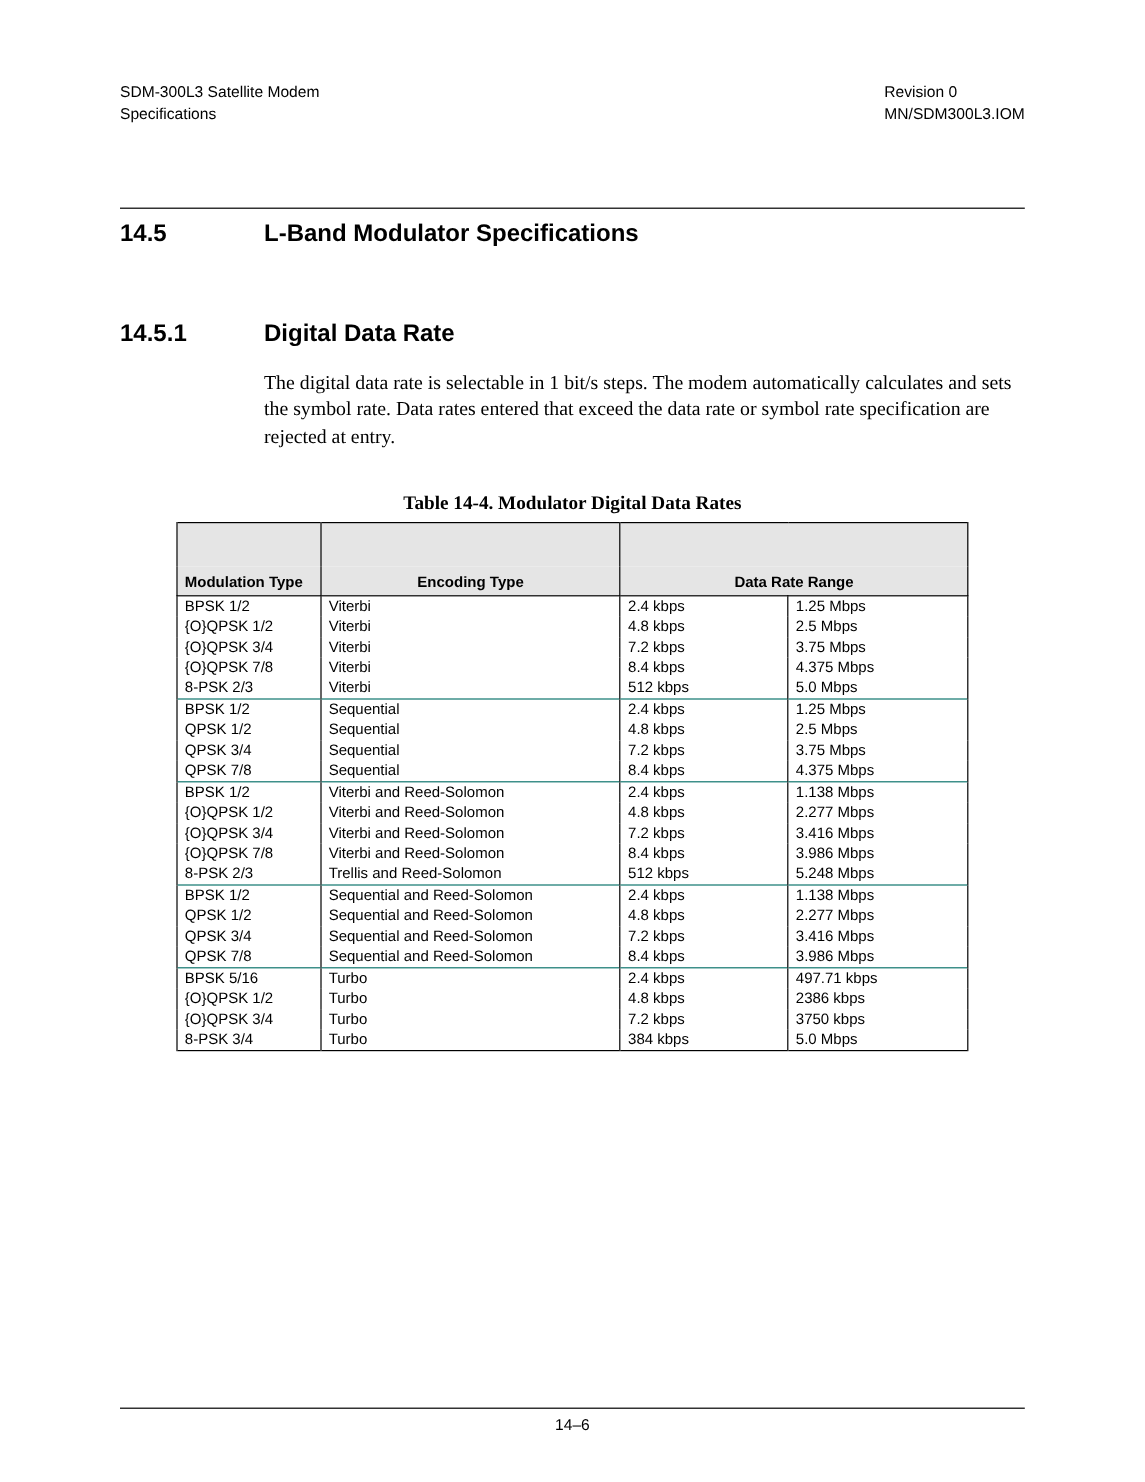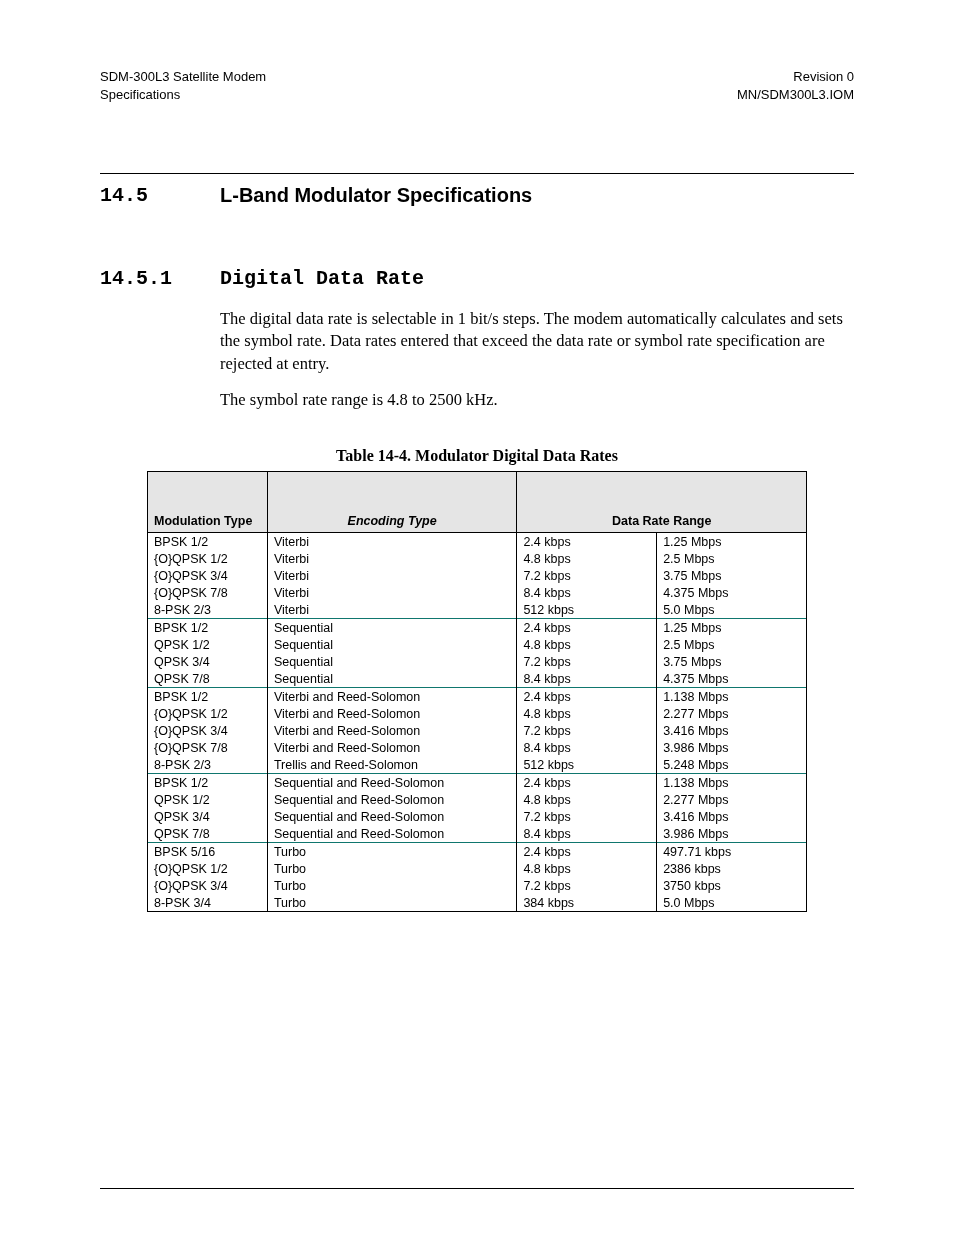--- a/index.html
+++ b/index.html
@@ -31,23 +31,23 @@
     border-top: 1.5px solid #000;
     margin: 70px 0 10px 0;
   }
   .section-heading {
     font-family: Arial, Helvetica, sans-serif;
     font-weight: bold;
     font-size: 20px;
     margin: 0;
     display: flex;
   }
-  .section-heading .num { width: 120px; font-family: Liberation Mono, monospace; }
+  .section-heading .num { width: 120px; }
   .subsection-heading {
-    font-family: Liberation Mono, monospace;
+    font-family: Liberation Sans, sans-serif;
     font-weight: bold;
     font-size: 20px;
     margin: 60px 0 18px 0;
     display: flex;
   }
   .subsection-heading .num { width: 120px; }
   .body-text {
     font-size: 16.5px;
     line-height: 1.35;
     margin: 0 0 14px 120px;
@@ -84,21 +84,21 @@
   table.data thead th { border-bottom: 1px solid #000; }
   
   table.data tr.group-start td { border-top: 1px solid #0f766e; }
   
   .col-mod { width: 120px; }
   .col-enc { width: 250px; }
   .col-min { width: 140px; }
   .col-max { width: 150px; }
   
   th.mod-hd { text-align: left; }
-  th.enc-hd { text-align: center; font-style: italic; }
+  th.enc-hd { text-align: center; }
   th.rng-hd { text-align: center; }
   
   td.min, td.max { white-space: nowrap; }
   
   .grow { flex: 1 1 auto; }
   .footer-rule {
     border: none;
     border-top: 1px solid #000;
     margin: 0 0 6px 0;
   }
@@ -113,40 +113,39 @@
 </head>
 <body>
 
 <div class="page">
 
   <div class="header-block">
     <div>
       <div>SDM-300L3 Satellite Modem</div>
       <div>Specifications</div>
     </div>
-    <div style="text-align:right;">
+    <div style="text-align:left;">
       <div>Revision 0</div>
       <div>MN/SDM300L3.IOM</div>
     </div>
   </div>
 
   <hr class="section-rule">
 
   <h2 class="section-heading">
     <span class="num">14.5</span>
     <span>L-Band Modulator Specifications</span>
   </h2>
 
   <h3 class="subsection-heading">
     <span class="num">14.5.1</span>
     <span>Digital Data Rate</span>
   </h3>
 
   <p class="body-text">The digital data rate is selectable in 1 bit/s steps. The modem automatically calculates and sets the symbol rate. Data rates entered that exceed the data rate or symbol rate specification are rejected at entry.</p>
-  <p class="body-text">The symbol rate range is 4.8 to 2500 kHz.</p>
 
   <div class="table-caption">Table 14-4.  Modulator Digital Data Rates</div>
 
   <table class="data">
     <colgroup>
       <col class="col-mod">
         <col class="col-enc">
         <col class="col-min">
         <col class="col-max">
     </colgroup>
@@ -294,13 +293,14 @@
           <td class="enc">Turbo</td>
           <td class="min">384 kbps</td>
           <td class="max">5.0 Mbps</td>
         </tr>
       </tbody>
   </table>
 
   <div class="grow"></div>
 
   <hr class="footer-rule">
+  <div class="page-number">14–6</div>
 </div>
 
 </body></html>

